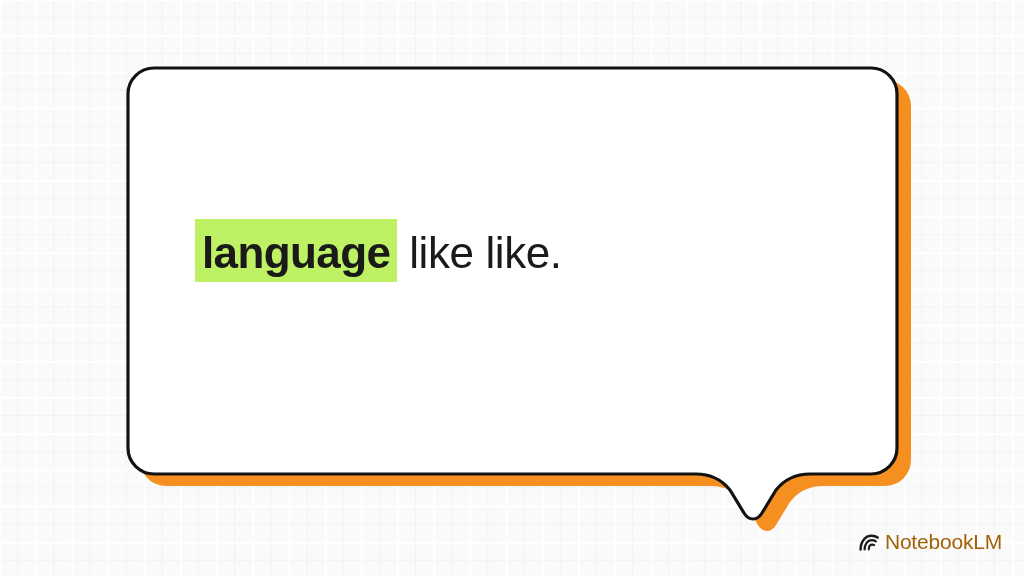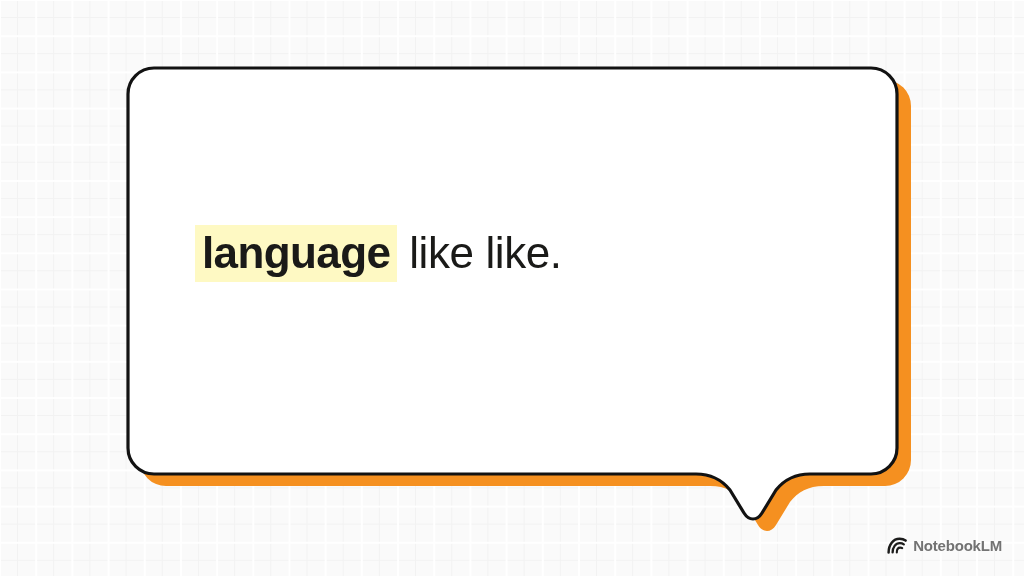--- a/index.html
+++ b/index.html
@@ -79,42 +79,42 @@
     color: #15150f;
     letter-spacing: -1px;
     vertical-align: 0;
     margin-right: 2px;
     display: inline-block;
     transform: translateY(2px);
   }
 
   #quote-highlight {
     font-weight: 700;
-    background-color: #fef9c3;
-    padding: 3px 7px 5px 7px;
+    background-color: #bef264;
+    padding: 9px 7px 5px 7px;
     margin-left: -5px;
     letter-spacing: -0.6px;
   }
 
   
   #watermark {
     position: absolute;
     right: 22px;
     bottom: 22px;
     display: flex;
     align-items: center;
     gap: 6px;
   }
 
   #notebooklm-logo-icon svg { display: block; }
 
   #watermark-label {
-    font-size: 15px;
-    font-weight: 700;
-    color: #737373;
+    font-size: 21px;
+    font-weight: 400;
+    color: #a16207;
     letter-spacing: -0.2px;
   }
 </style>
 </head>
 <body>
 
 <div id="slide-background"></div>
 
 <div id="speech-bubble-wrap">
 

